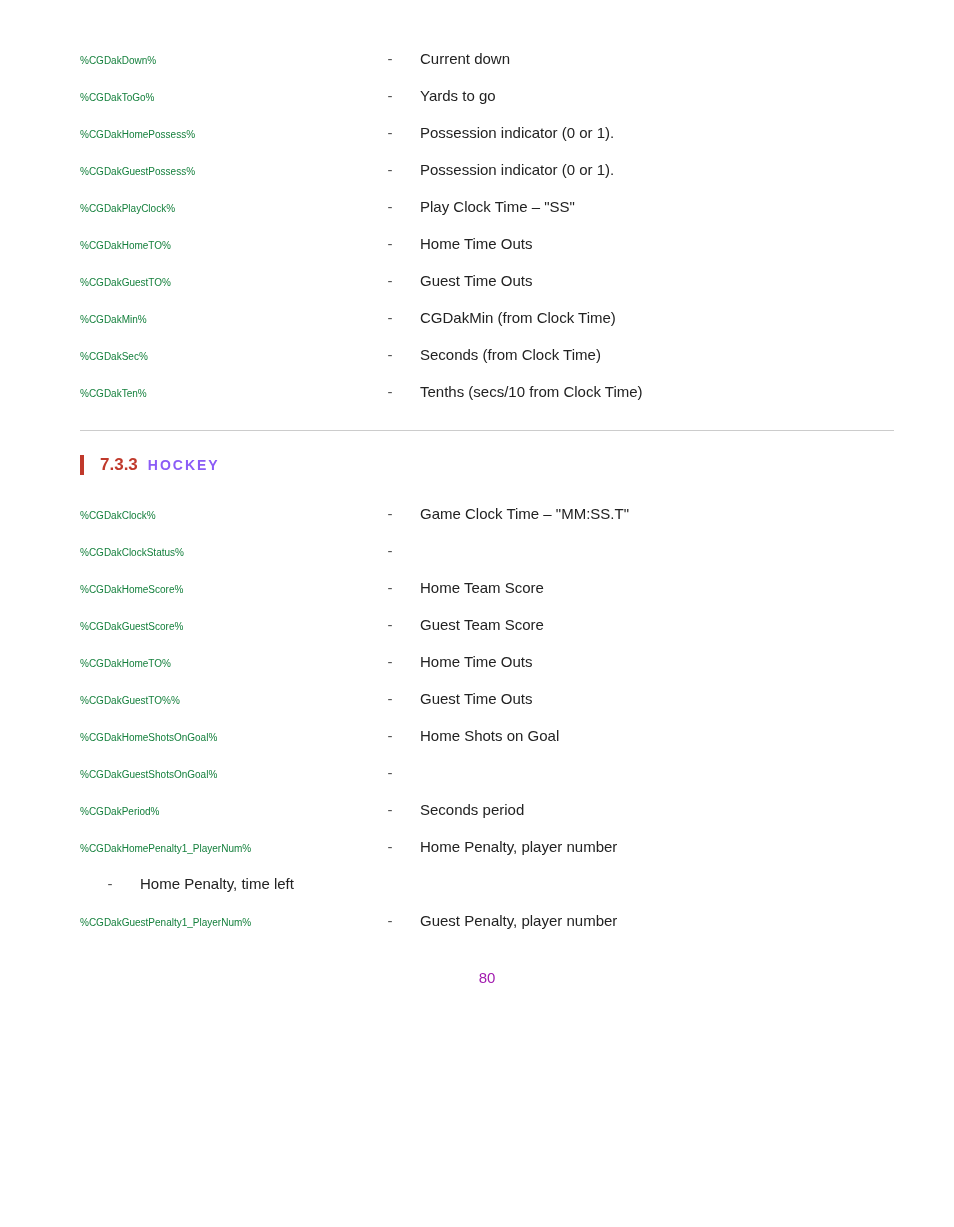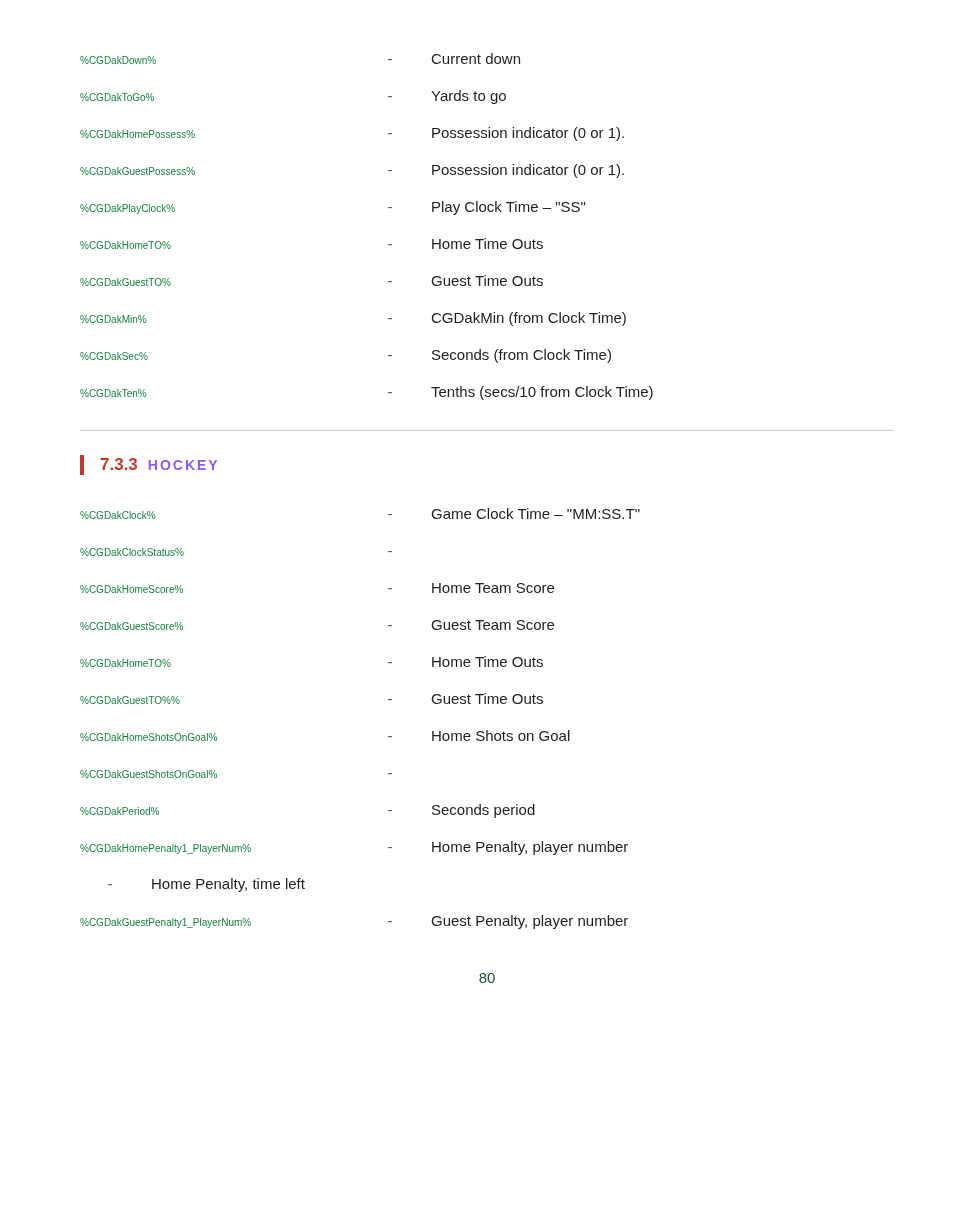--- a/index.html
+++ b/index.html
@@ -36,21 +36,20 @@
       width: 60px;
       flex-shrink: 0;
       text-align: center;
       color: #555;
     }
 
     .col-desc {
       flex: 1;
       font-size: 15px;
       color: #222;
-      margin-left: 11px;
     }
 
     .section-divider {
       border: none;
       border-top: 1px solid #ccc;
       margin: 20px 0 24px 0;
     }
 
     .section-header {
       display: flex;
@@ -75,21 +74,21 @@
 
     .section-border-left {
       border-left: 4px solid #c0392b;
       padding-left: 16px;
     }
 
     .page-number {
       text-align: center;
       margin-top: 30px;
       font-size: 15px;
-      color: #14532d;
+      color: #a21caf;
     }
   </style>
 </head>
 <body>
 
 <div>
 
   <div class="data-table">
 
   <div class="data-row">

